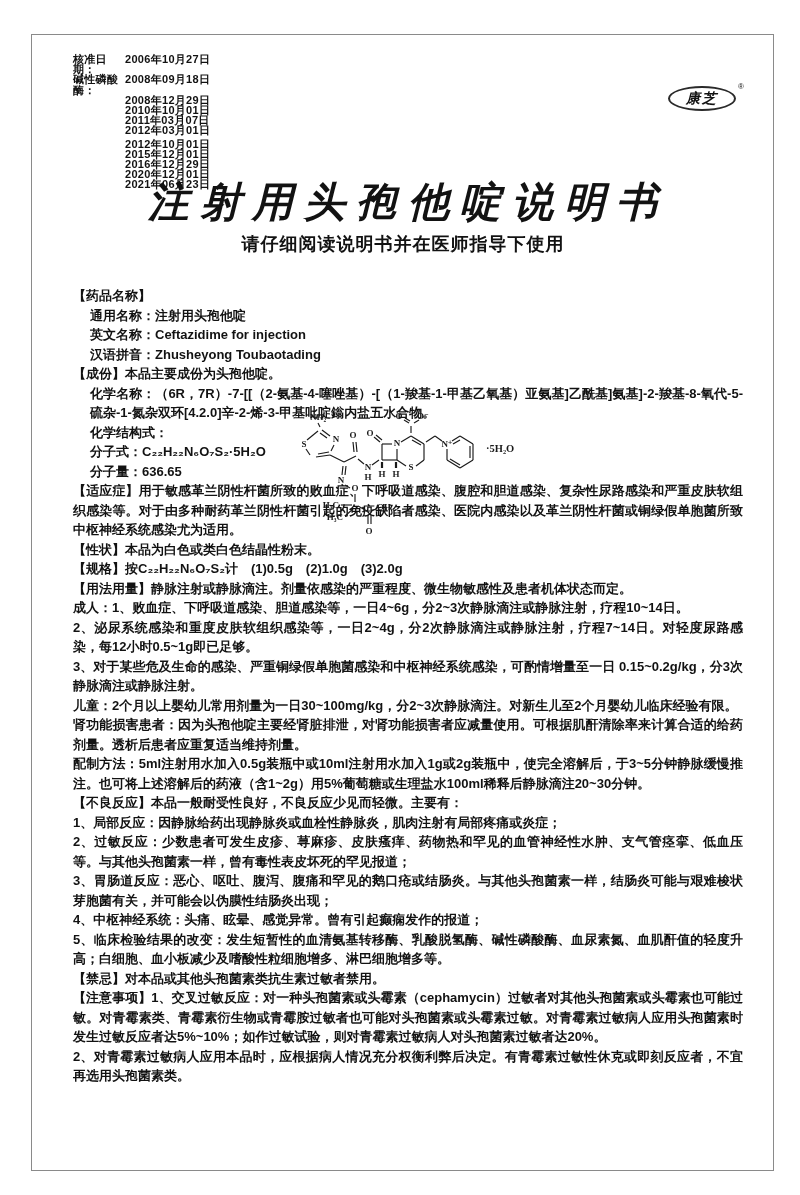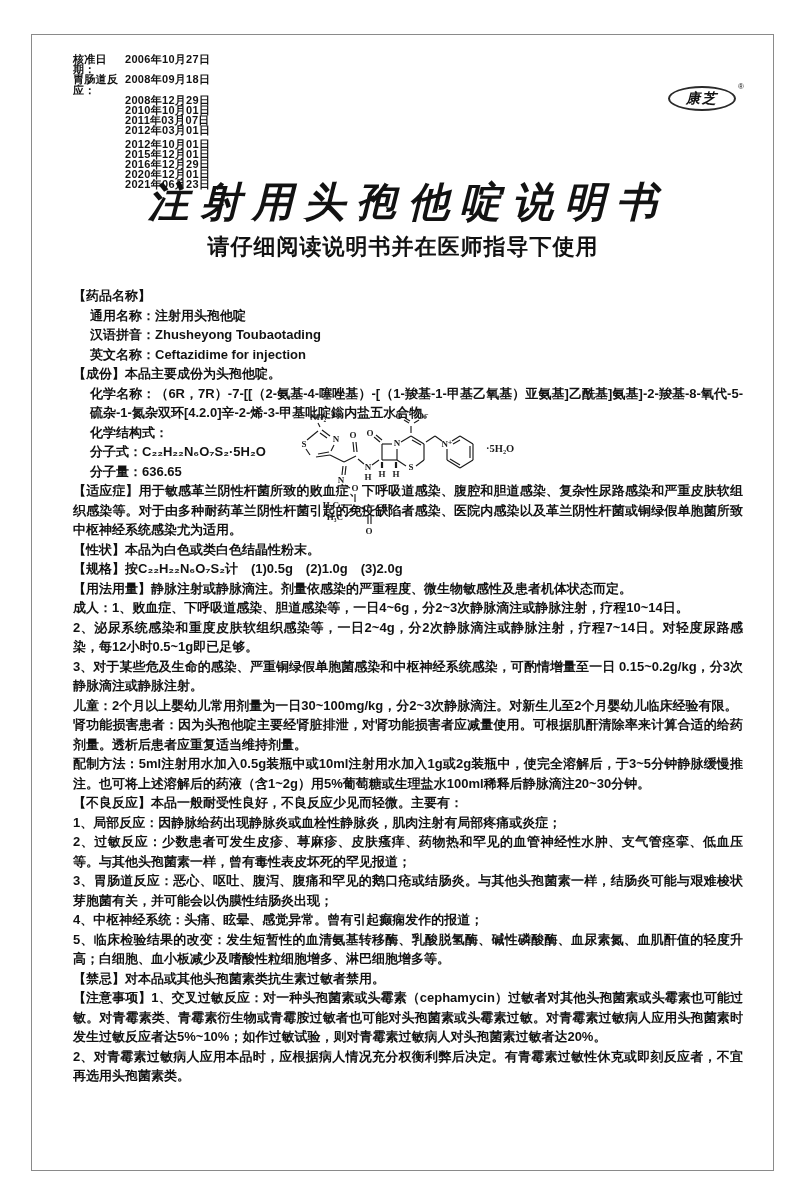--- a/index.html
+++ b/index.html
@@ -26,21 +26,21 @@
     font-family:"Liberation Serif","DejaVu Serif",serif;letter-spacing:2px;text-align:right;
   }
   .logo .reg{position:absolute;right:2px;top:-4px;font-size:8px;font-weight:400;}
   
   .title{
     position:absolute;top:146px;left:0;width:100%;text-align:center;
     font-size:41px;line-height:1.05;font-weight:800;letter-spacing:11px;text-indent:11px;font-style:italic;
   }
   .subtitle{
     position:absolute;top:197px;left:0;width:100%;text-align:center;
-    font-size:22px;font-weight:700;letter-spacing:1px;text-indent:1px;
+    font-size:18px;font-weight:700;letter-spacing:1px;text-indent:1px;
   }
   
   .doc{
     position:absolute;left:41px;top:251px;width:670px;
     font-size:13px;line-height:19.5px;font-weight:600;text-align:justify;
   }
   .doc p{margin:0;}
   .doc .h{font-weight:800;}
   .ind{padding-left:17px;}
   .struct-zone{position:relative;}
@@ -58,21 +58,21 @@
 <body>
 
 <div class="sheet">
 
   <div class="dates">
     <div class="row">
       <span class="lbl">核准日期：</span>
       <span>2006年10月27日</span>
     </div>
     <div class="row">
-      <span class="lbl">胃肠道反应：</span>
+      <span class="lbl">碱性磷酸酶：</span>
       <span>2008年09月18日</span>
     </div>
     <div class="row">
         <span class="lbl"></span>
         <span>2008年12月29日</span>
       </div>
     <div class="row">
         <span class="lbl"></span>
         <span>2010年10月01日</span>
       </div>
@@ -110,22 +110,22 @@
     <div class="oval">康芝</div>
     <span class="reg">®</span>
   </div>
 
   <div class="title">注射用头孢他啶说明书</div>
   <div class="subtitle">请仔细阅读说明书并在医师指导下使用</div>
 
   <div class="doc">
     <p><b class="h">【药品名称】</b><span></span></p>
     <p class="ind"><span>通用名称：注射用头孢他啶</span></p>
+    <p class="ind"><span>英文名称：Ceftazidime for injection</span></p>
     <p class="ind"><span>汉语拼音：Zhusheyong Toubaotading</span></p>
-    <p class="ind"><span>英文名称：Ceftazidime for injection</span></p>
     <p><b class="h">【成份】</b><span>本品主要成份为头孢他啶。</span></p>
     <p class="ind"><span>化学名称：（6R，7R）-7-[[（2-氨基-4-噻唑基）-[（1-羧基-1-甲基乙氧基）亚氨基]乙酰基]氨基]-2-羧基-8-氧代-5-硫杂-1-氮杂双环[4.2.0]辛-2-烯-3-甲基吡啶鎓内盐五水合物。</span></p>
 
     <div class="struct-zone">
       <p class="ind"><span>化学结构式：</span></p>
 
       <svg class="structure" width="320" height="134" viewBox="0 0 320 134">
 
         <text x="50" y="11" text-anchor="middle">NH₂</text>
         <line x1="50" y1="14" x2="52" y2="18"></line>

